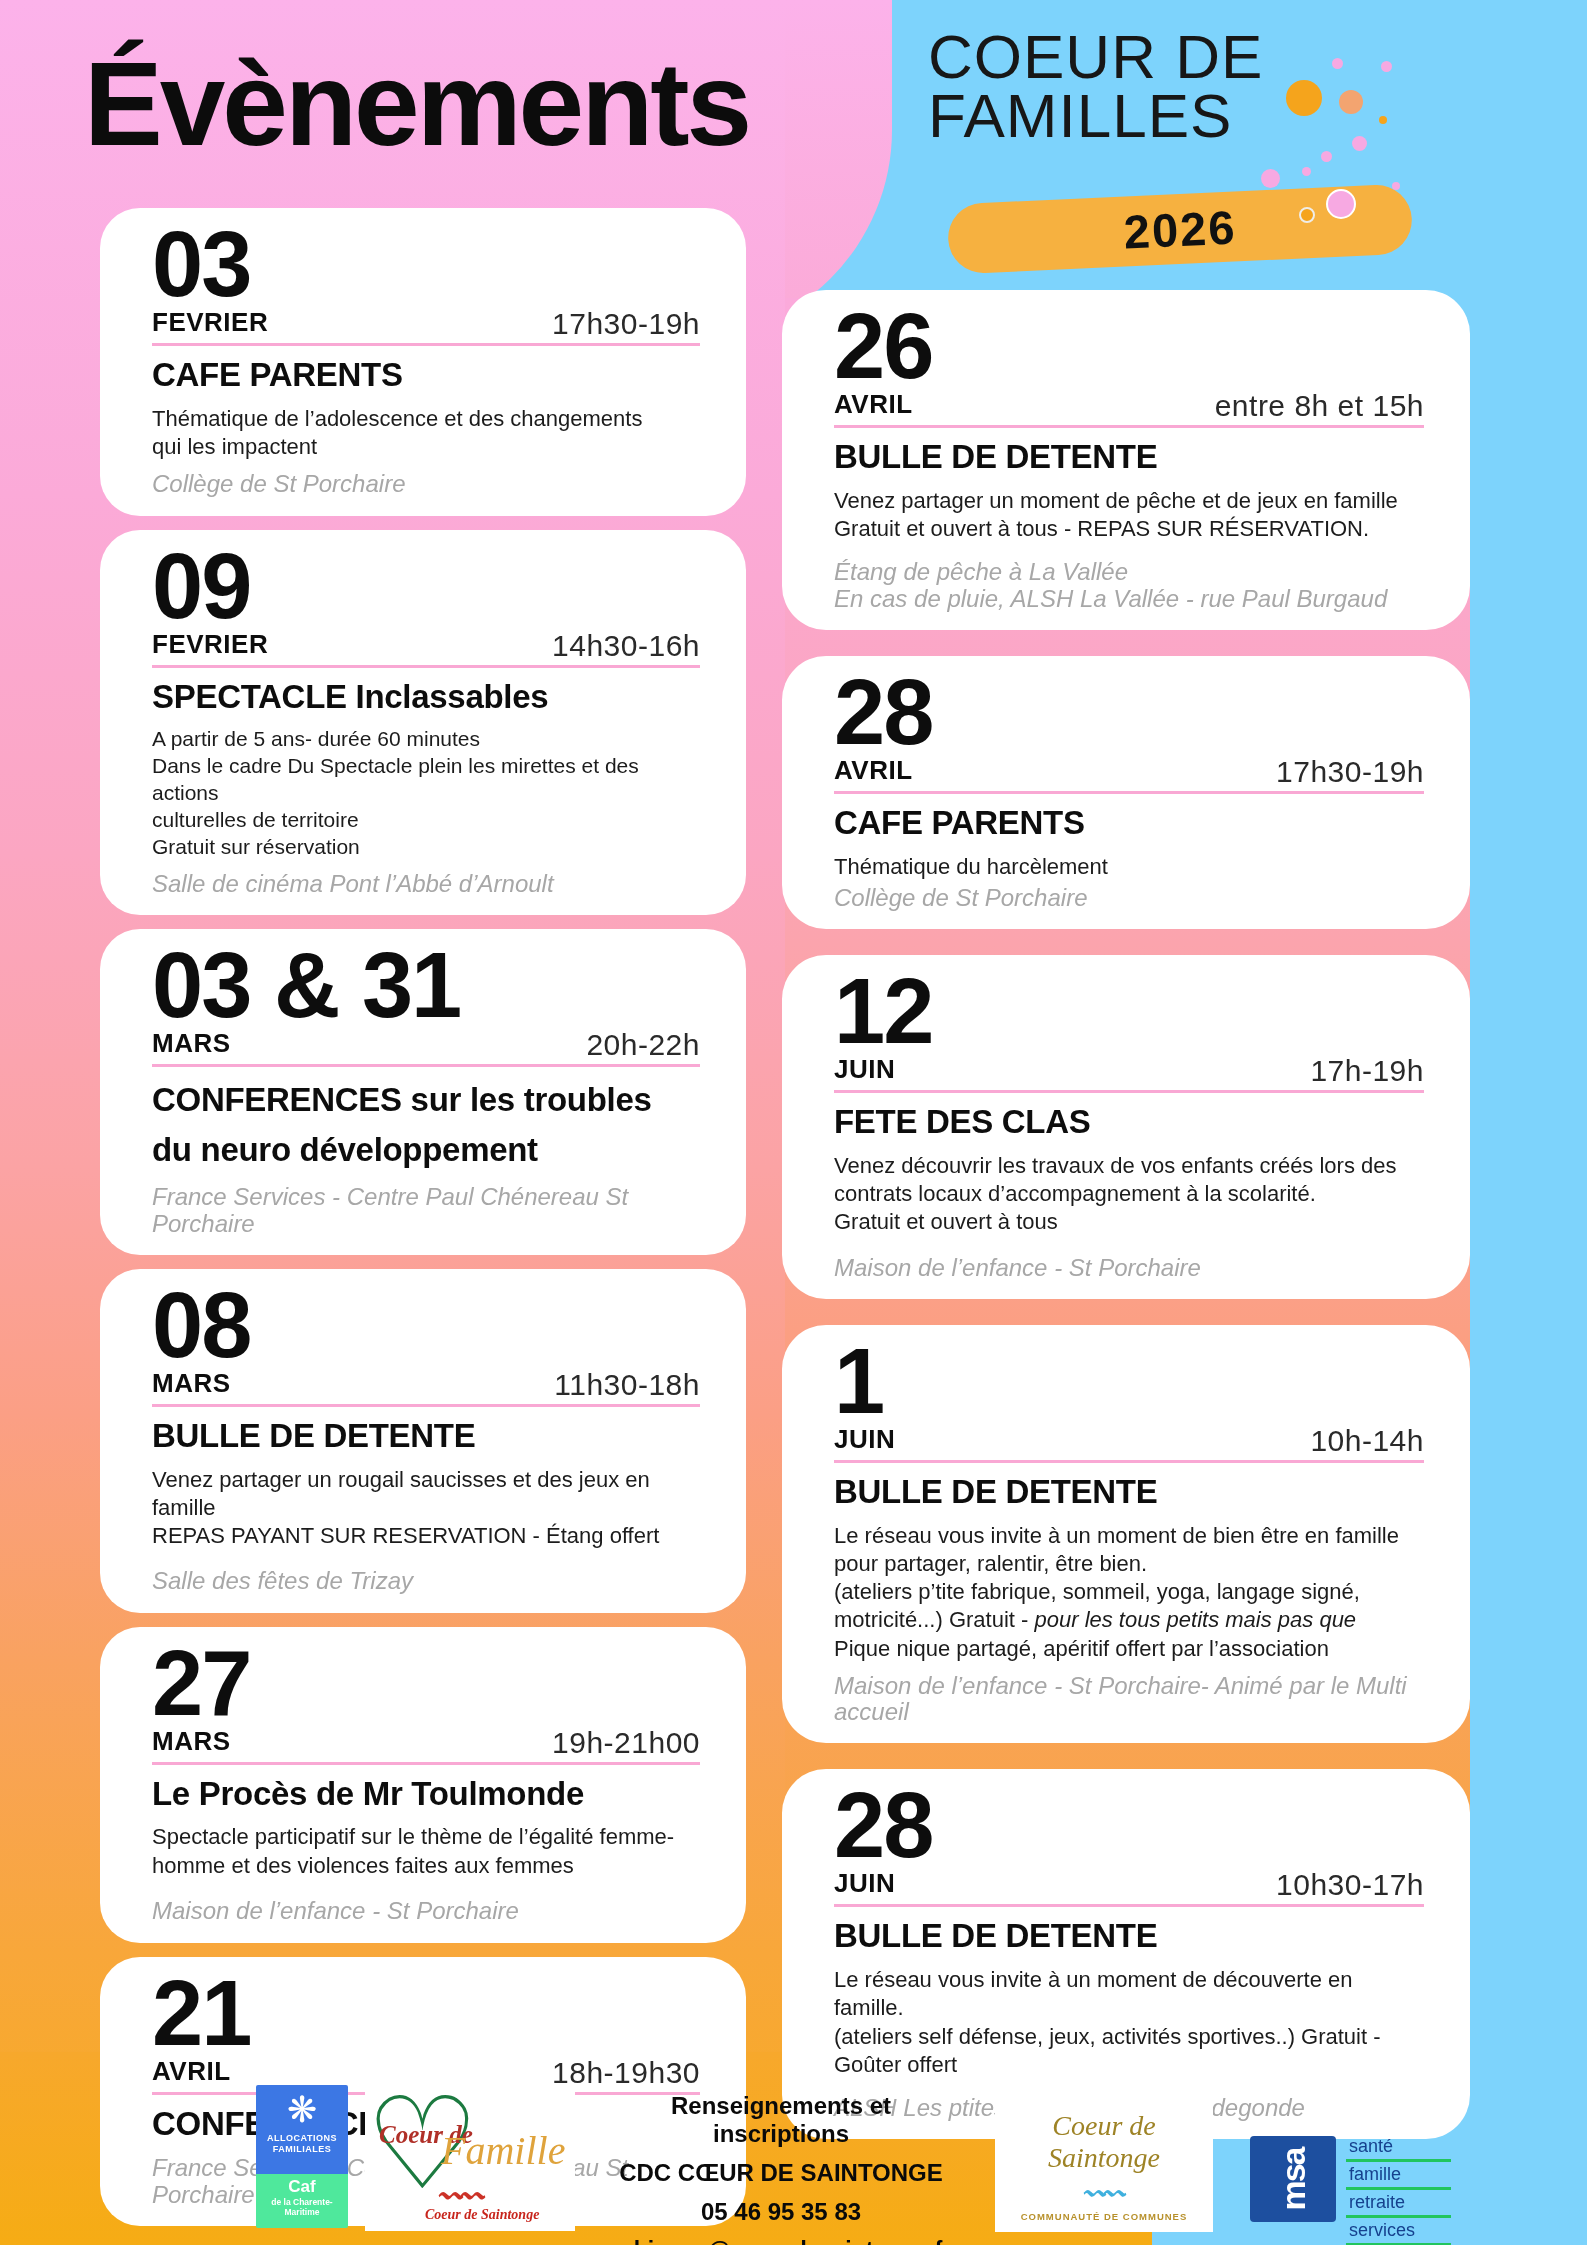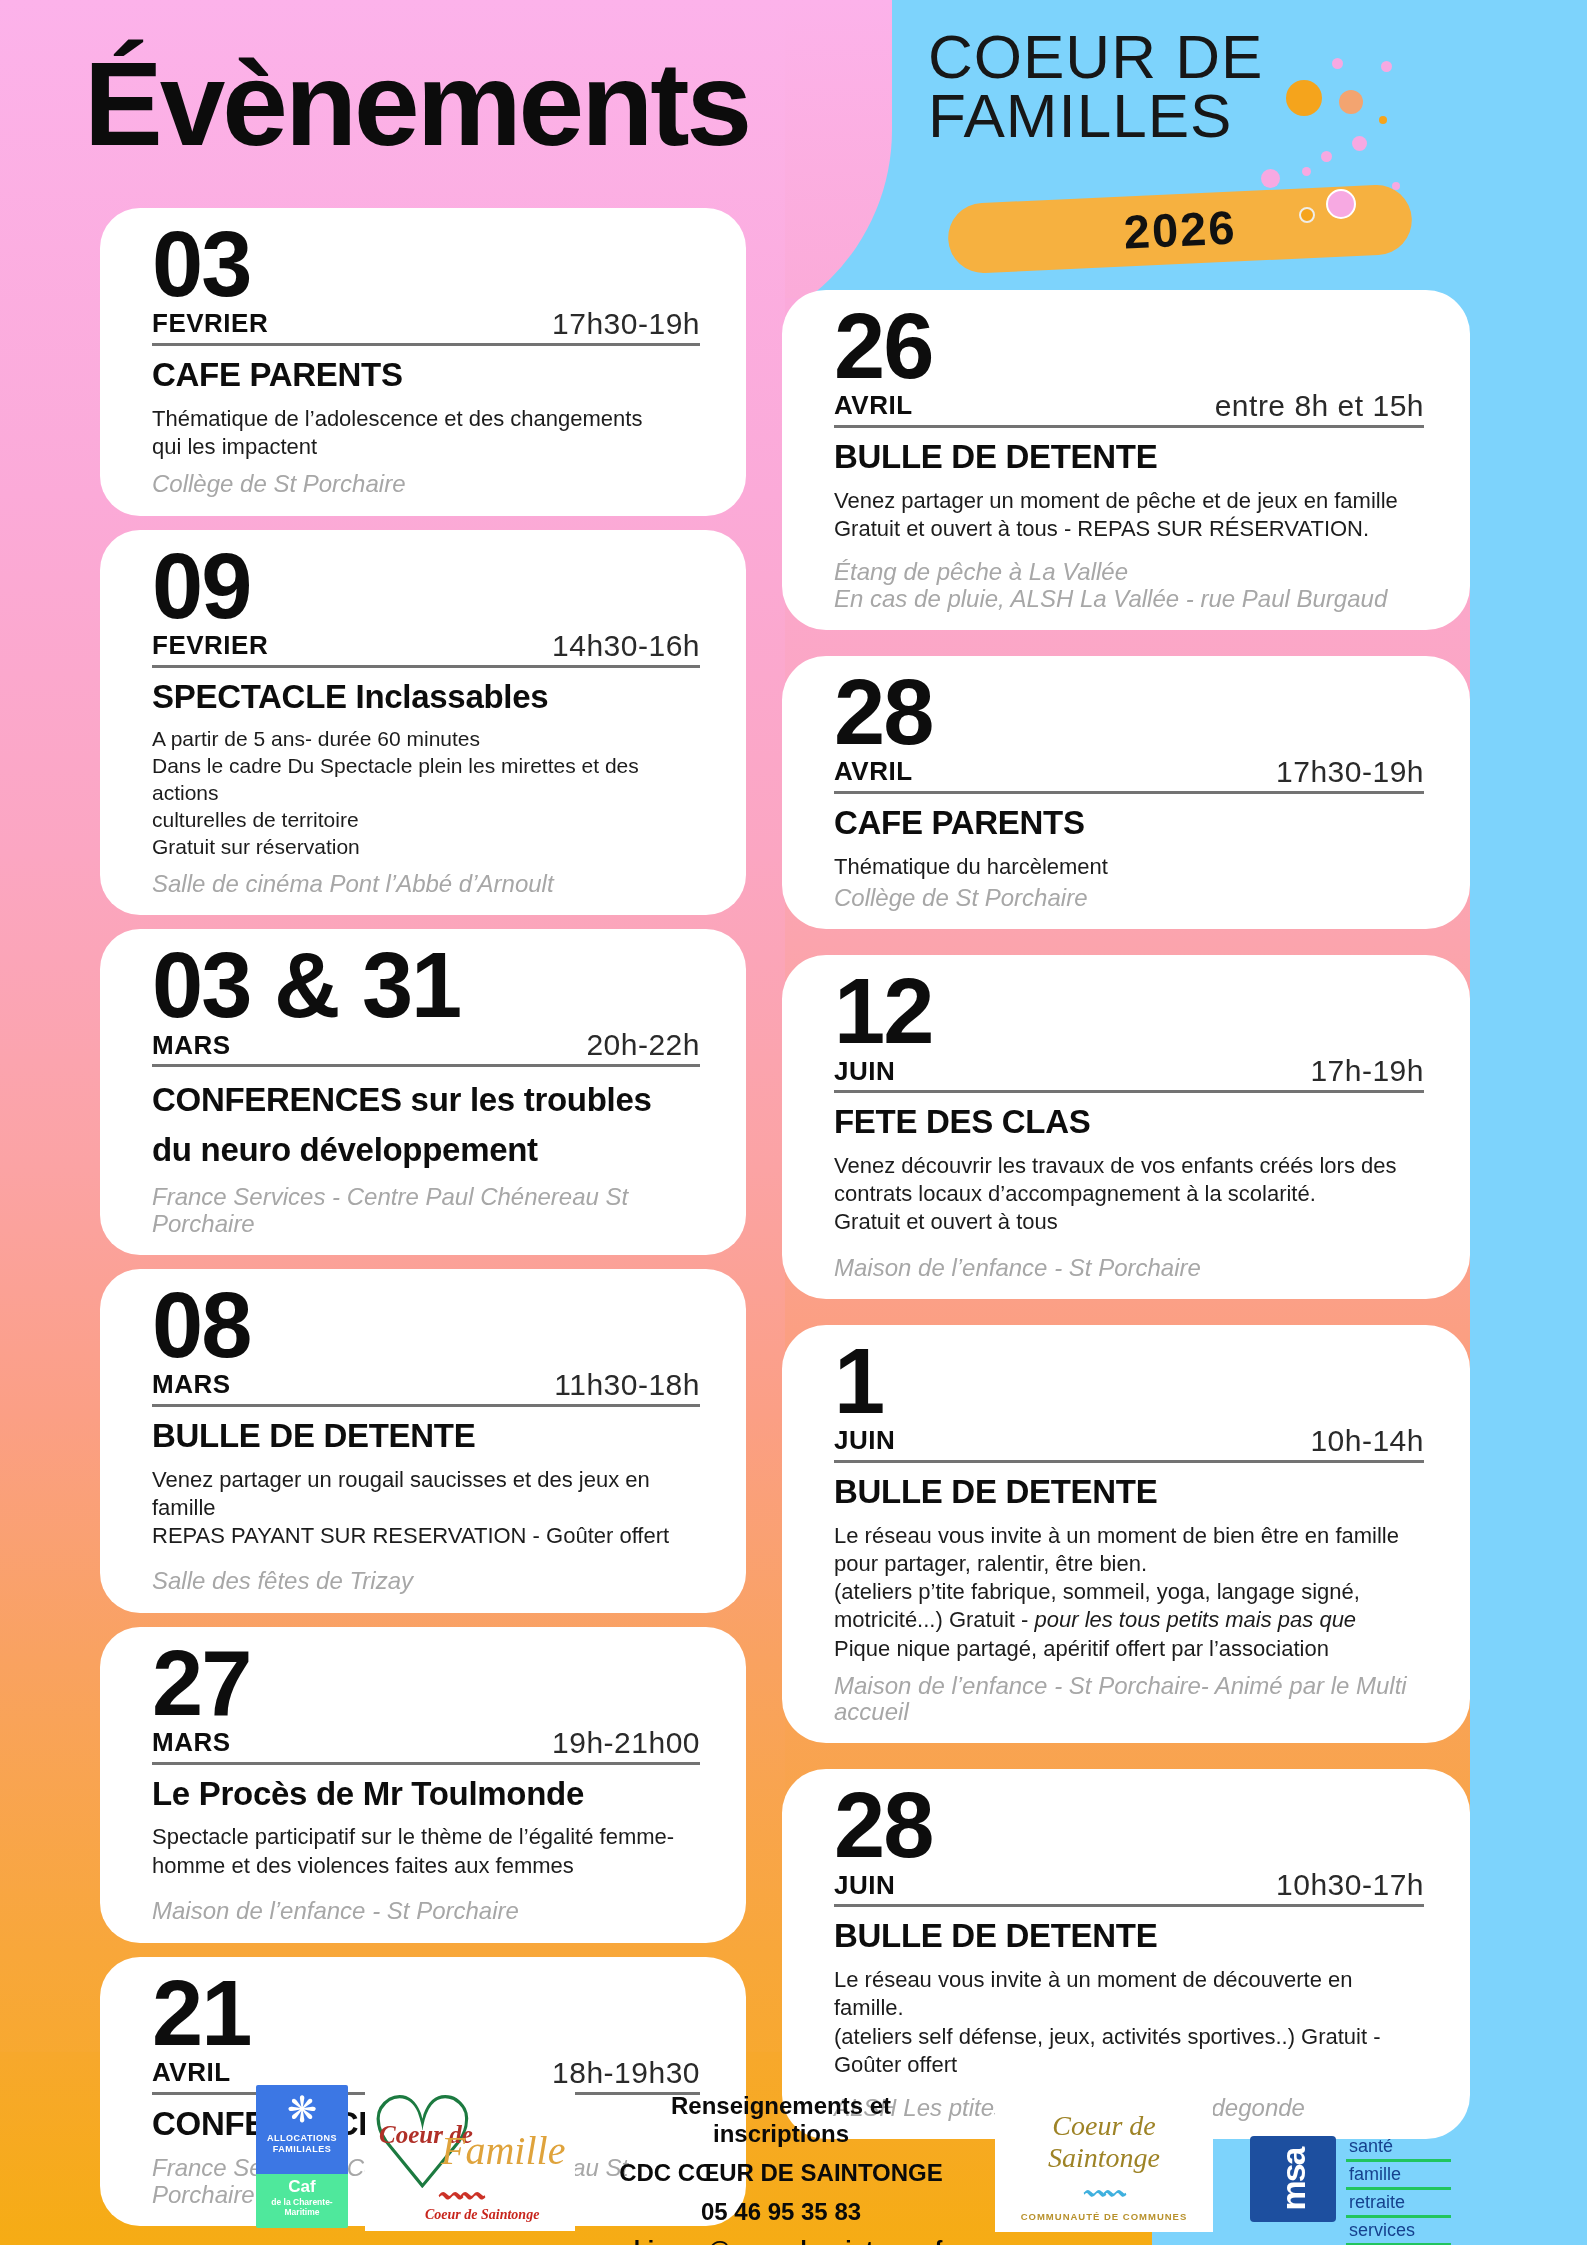--- a/index.html
+++ b/index.html
@@ -61,22 +61,22 @@
   .col-left  .card:nth-child(5){ min-height:316px; }
   .col-left  .card:nth-child(6){ min-height:224px; }
   .col-right .card:nth-child(1){ min-height:300px; }
   .col-right .card:nth-child(2){ min-height:246px; }
   .col-right .card:nth-child(3){ min-height:326px; }
   .col-right .card:nth-child(4){ min-height:400px; }
   .col-right .card:nth-child(5){ min-height:346px; }
 
   .date-num { font-size:92px; font-weight:900; line-height:.88; letter-spacing:-2px;
               color:#0d0d0d; }
-  .head-row { display:flex; justify-content:space-between; align-items:center;
-              border-bottom:3px solid #737373; padding-bottom:2px; margin-top:2px; }
+  .head-row { display:flex; justify-content:space-between; align-items:flex-start;
+              border-bottom:3px solid #f9a8d4; padding-bottom:2px; margin-top:2px; }
   .month { font-size:26px; font-weight:800; letter-spacing:.5px; color:#0d0d0d; }
   .time  { font-size:30px; font-weight:300; color:#2a2a2a; letter-spacing:.5px; }
   .title { margin:8px 0 0 0; font-size:33px; font-weight:900; letter-spacing:-.3px;
            line-height:1.3; color:#0d0d0d; white-space:pre-line; }
   .desc  { margin:8px 0 0 0; font-size:22px; line-height:1.28; color:#1c1c1c;
            white-space:pre-line; }
   .desc em { font-style:italic; }
   .desc-after { display:block; }
   .loc   { margin:10px 0 0 0; font-size:24px; font-style:italic; color:#a7a7a7;
            line-height:1.1; white-space:pre-line; }
@@ -198,21 +198,21 @@
     </article>
 
     <article class="card">
       <div class="date-num">08</div>
       <div class="head-row">
         <span class="month">MARS</span>
         <span class="time">11h30-18h</span>
       </div>
       <h2 class="title">BULLE DE DETENTE</h2>
       <p class="desc">Venez partager un rougail saucisses et des jeux en famille
-REPAS PAYANT SUR RESERVATION - Goûter offert</p>
+REPAS PAYANT SUR RESERVATION - Étang offert</p>
       <p class="loc" style="margin-top:18px">Salle des fêtes de Trizay</p>
     </article>
 
     <article class="card">
       <div class="date-num">27</div>
       <div class="head-row">
         <span class="month">MARS</span>
         <span class="time">19h-21h00</span>
       </div>
       <h2 class="title">Le Procès de Mr Toulmonde</h2>

